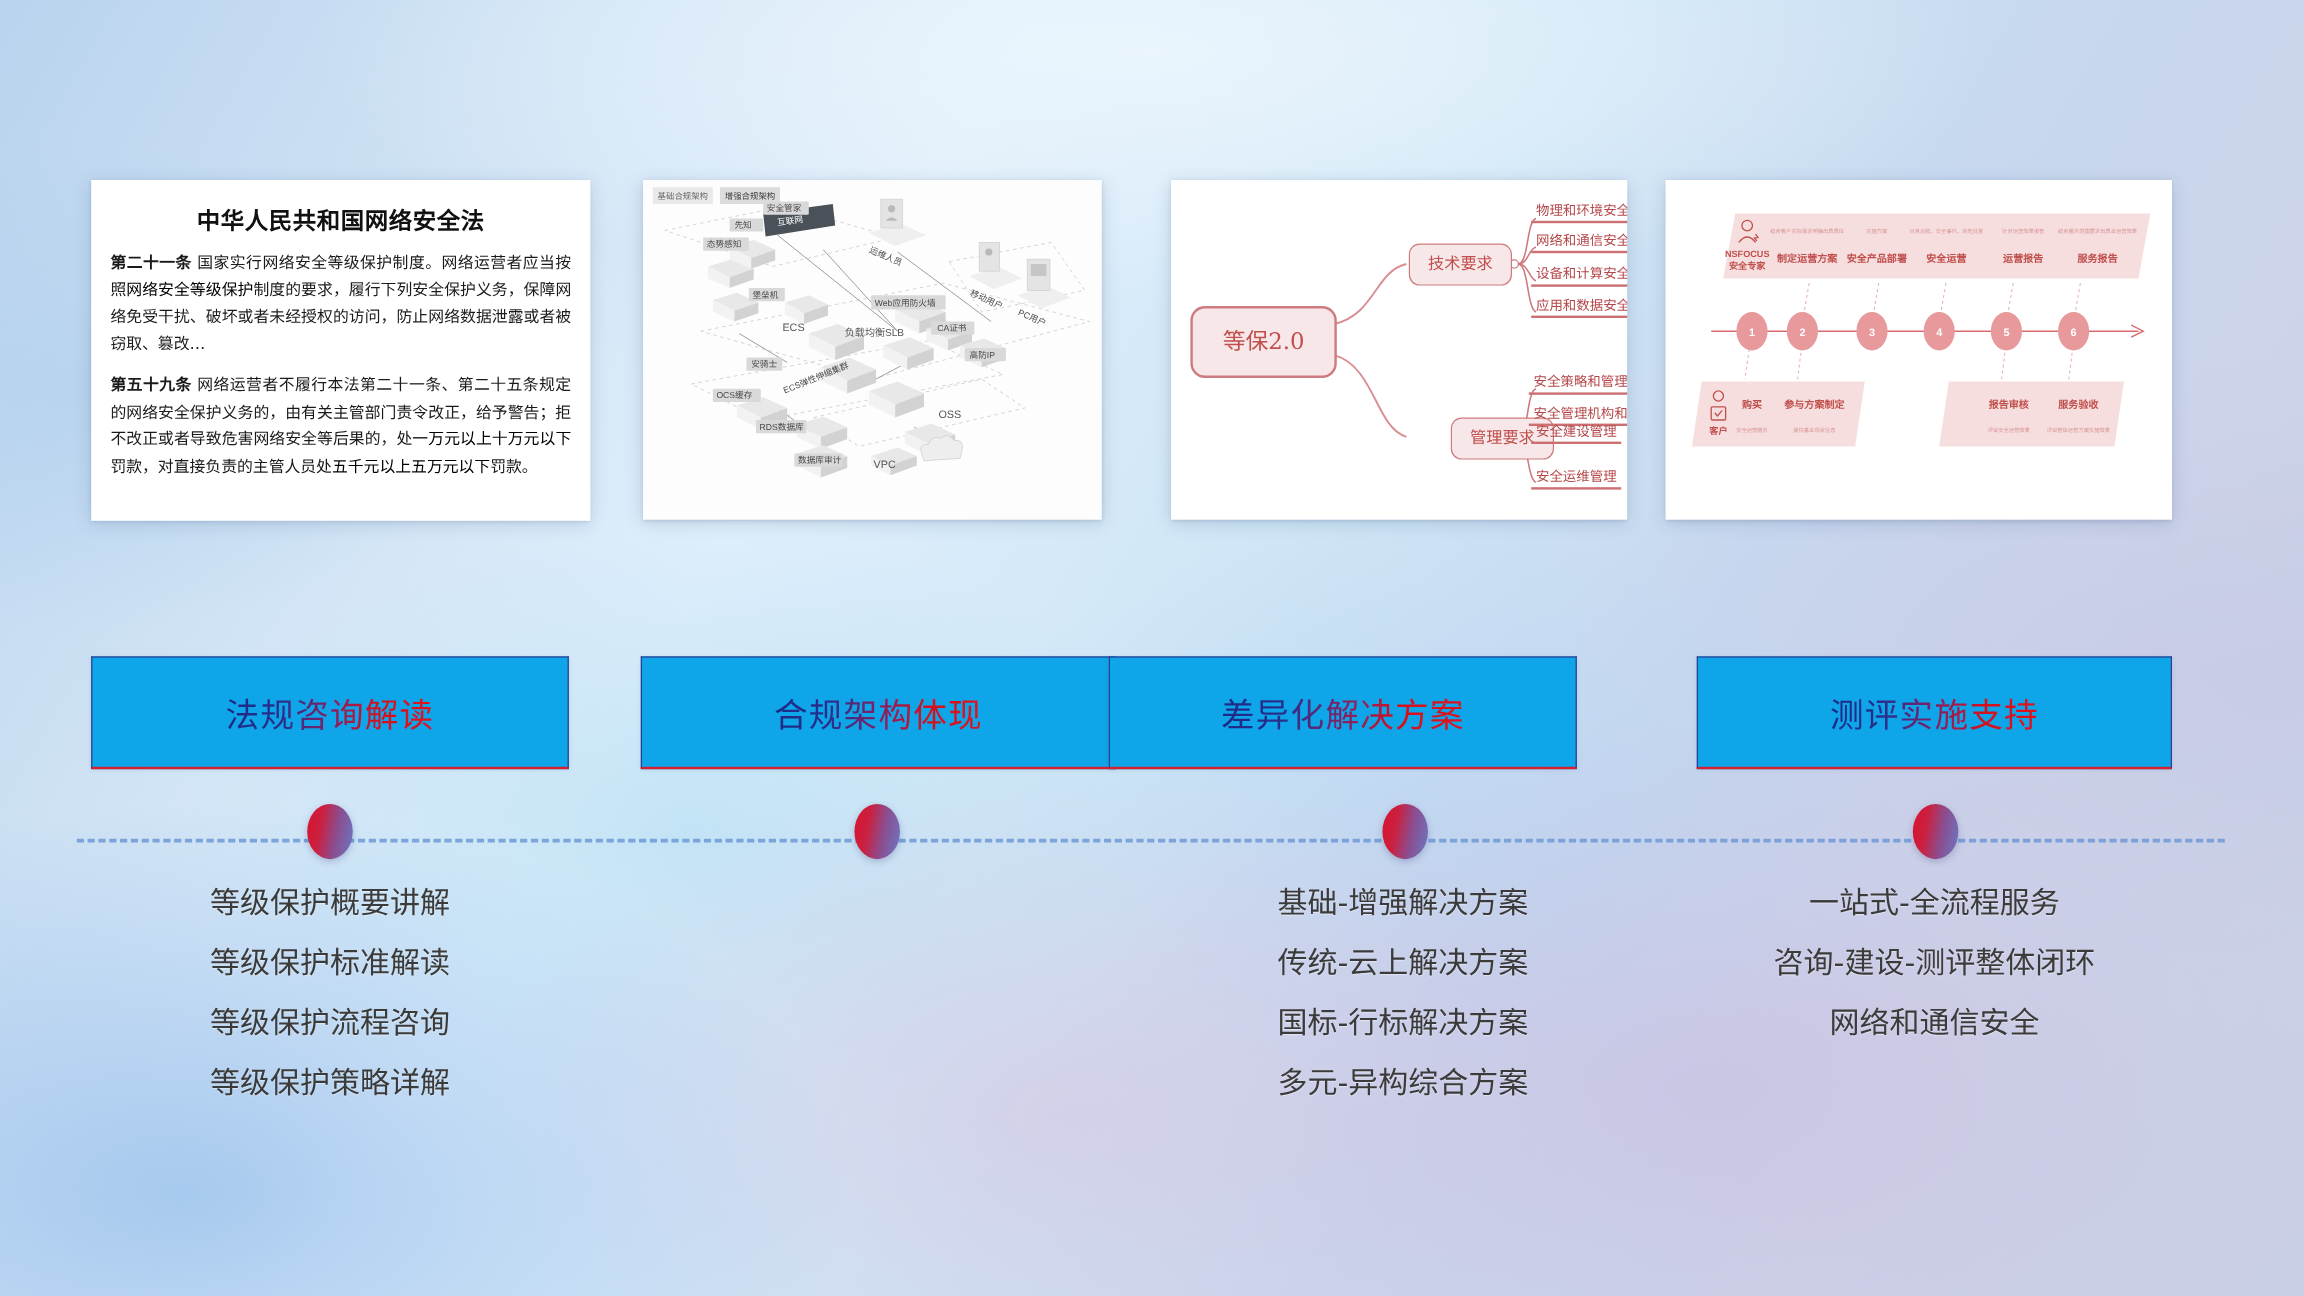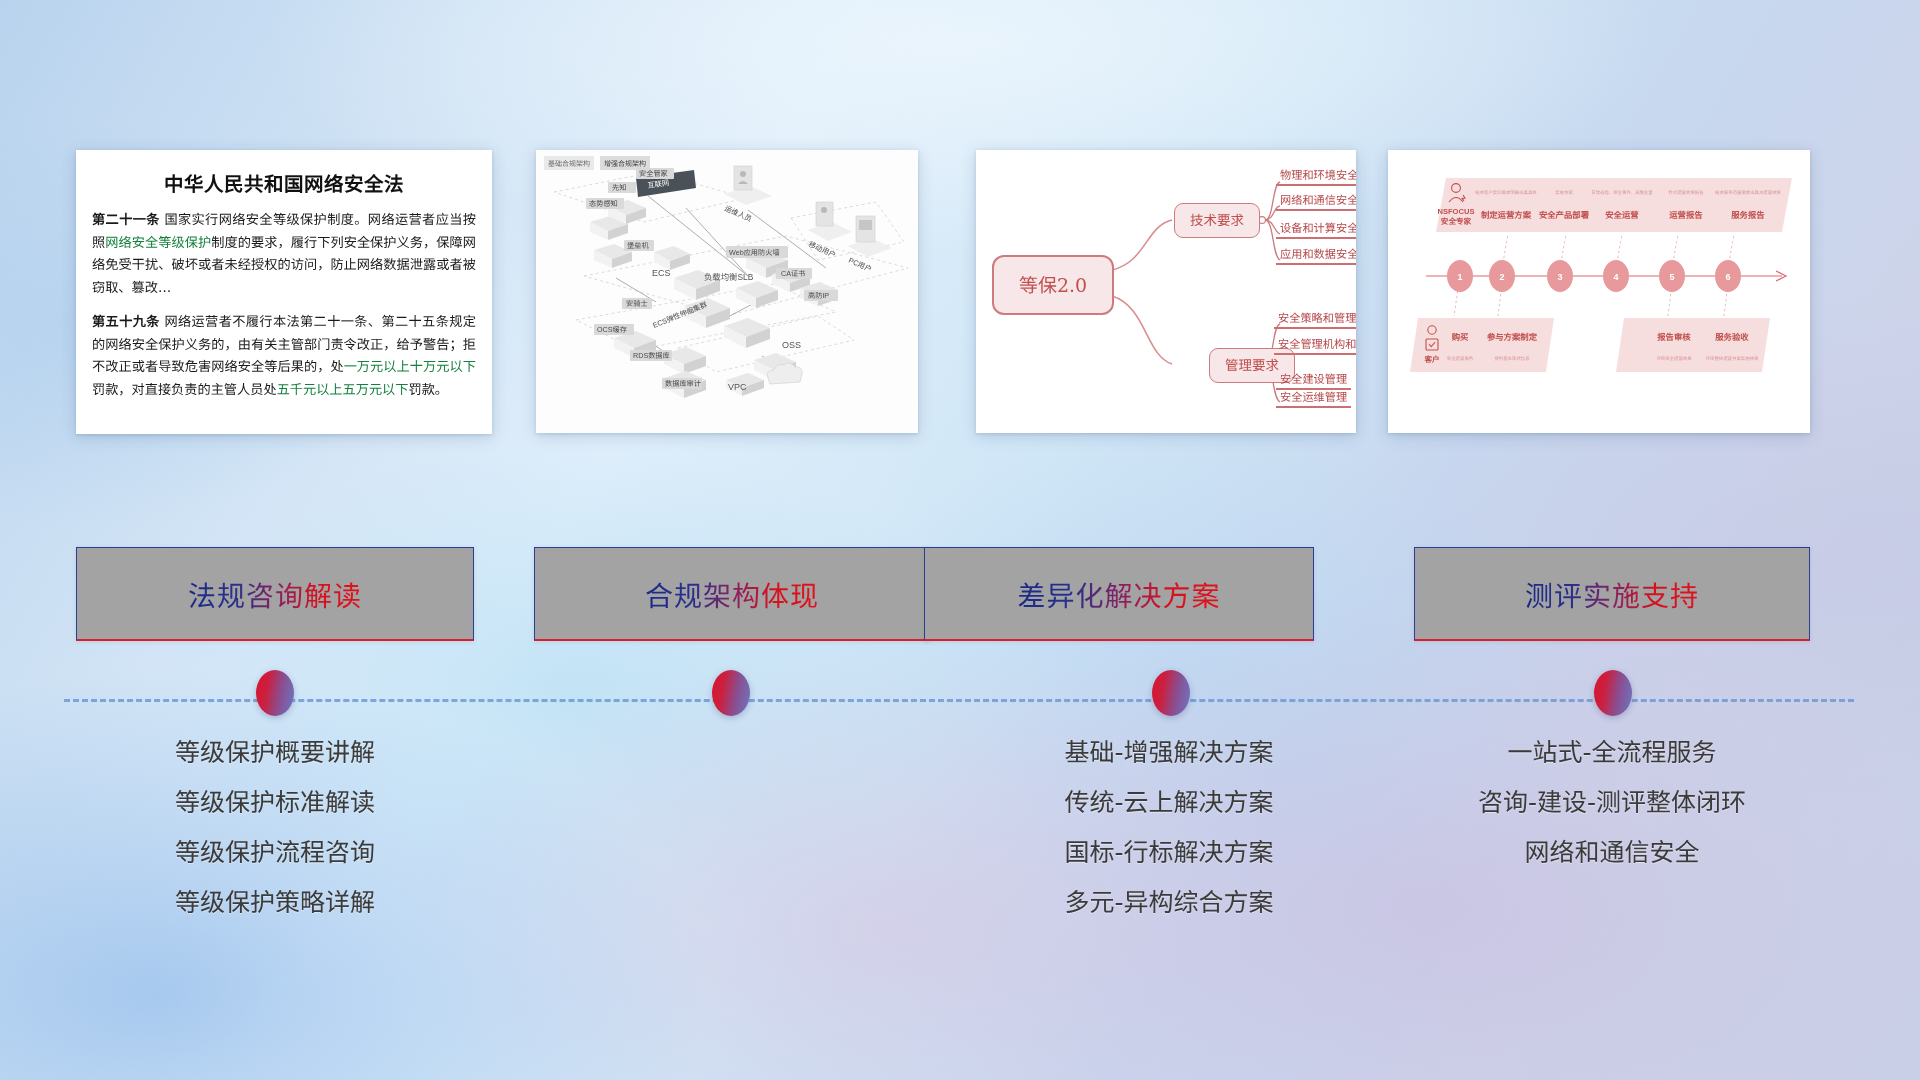--- a/index.html
+++ b/index.html
@@ -53,21 +53,21 @@
 
   
   .law{padding:14px 16px 8px 16px;box-sizing:border-box;height:100%;
        font-family:"DejaVu Sans","Liberation Sans",sans-serif;}
   .law h1{
     margin:4px 0 12px 0;text-align:center;font-size:19.5px;font-weight:700;color:#111;
     letter-spacing:.5px;
   }
   .law p{margin:0 0 11px 0;font-size:13.2px;line-height:1.72;color:#1a1a1a;text-align:justify;}
   .law b{font-weight:700;}
-  .law .hl{color:#15803d;}
+  .law .hl{color:#000000;}
 
   
   .arch{position:relative;width:100%;height:100%;background:#fdfdfd;}
   .arch .tabs{position:absolute;top:6px;left:8px;display:flex;gap:6px;}
   .arch .tab{font-size:7px;color:#6a6a6a;background:#e9e9e9;padding:2px 4px;}
   .arch .tab.active{background:#dcdcdc;color:#3d3d3d;}
   .arch svg{position:absolute;inset:0;}
   .arch .nl{font-size:7.2px;fill:#4a4a4a;font-family:"Liberation Sans",sans-serif;}
   .arch .nlw{font-size:7.2px;fill:#ffffff;font-family:"Liberation Sans",sans-serif;}
   .arch .chip{fill:#d9d9d9;}
@@ -111,21 +111,21 @@
   .nsf .num{fill:#fff;font-size:9px;font-weight:700;font-family:"Liberation Sans",sans-serif;text-anchor:middle;}
   .nsf .t-main{fill:#c0504d;font-size:8.4px;font-weight:700;font-family:"Liberation Sans",sans-serif;text-anchor:middle;}
   .nsf .t-sub{fill:#d79599;font-size:4.4px;font-family:"Liberation Sans",sans-serif;text-anchor:middle;}
   .nsf .t-brand{fill:#c0504d;font-size:7.6px;font-weight:700;font-family:"Liberation Sans",sans-serif;text-anchor:middle;}
   .nsf .icn{stroke:#c0504d;stroke-width:1.1;fill:none;}
 
   
   #headers{position:absolute;top:547px;left:0;width:1920px;height:100px;z-index:2;}
   .hdr{
     position:absolute;top:0;height:94px;
-    background:#a3a3a3;
+    background:#0ea5e9;
     border:1.6px solid #2f3c8f;
     border-bottom:2.6px solid #d91f2c;
     box-sizing:border-box;
     display:flex;align-items:center;justify-content:center;
     box-shadow:0 1px 4px rgba(60,90,130,.14);
   }
   .hdr span{
     font-size:28px;font-weight:400;letter-spacing:1px;
     font-family:"DejaVu Sans","Liberation Sans",sans-serif;
     background:linear-gradient(90deg,#1b2a86 0%,#28308c 26%,#8a2060 52%,#d5111d 74%,#e0121d 100%);
@@ -397,21 +397,21 @@
       <div class="node branch b-tech">技术要求</div>
       <div class="node branch b-mgmt">管理要求</div>
 
       <div class="leaf" style="left:300px;top:16px;">物理和环境安全</div>
       <div class="leaf" style="left:300px;top:41px;">网络和通信安全</div>
       <div class="leaf" style="left:300px;top:69px;">设备和计算安全</div>
       <div class="leaf" style="left:300px;top:95px;">应用和数据安全</div>
 
       <div class="leaf" style="left:298px;top:159px;">安全策略和管理制度</div>
       <div class="leaf" style="left:298px;top:185px;">安全管理机构和人员</div>
-      <div class="leaf" style="left:300px;top:220px;">安全建设管理</div>
+      <div class="leaf" style="left:300px;top:200px;">安全建设管理</div>
       <div class="leaf" style="left:300px;top:238px;">安全运维管理</div>
     </div>
   </div>
 
   <div class="card card-4">
     <div class="nsf">
       <svg viewBox="0 0 422 283" width="422" height="283">
 
         <path class="band" d="M58 28 L404 28 L394 82 L48 82 Z"></path>
 

